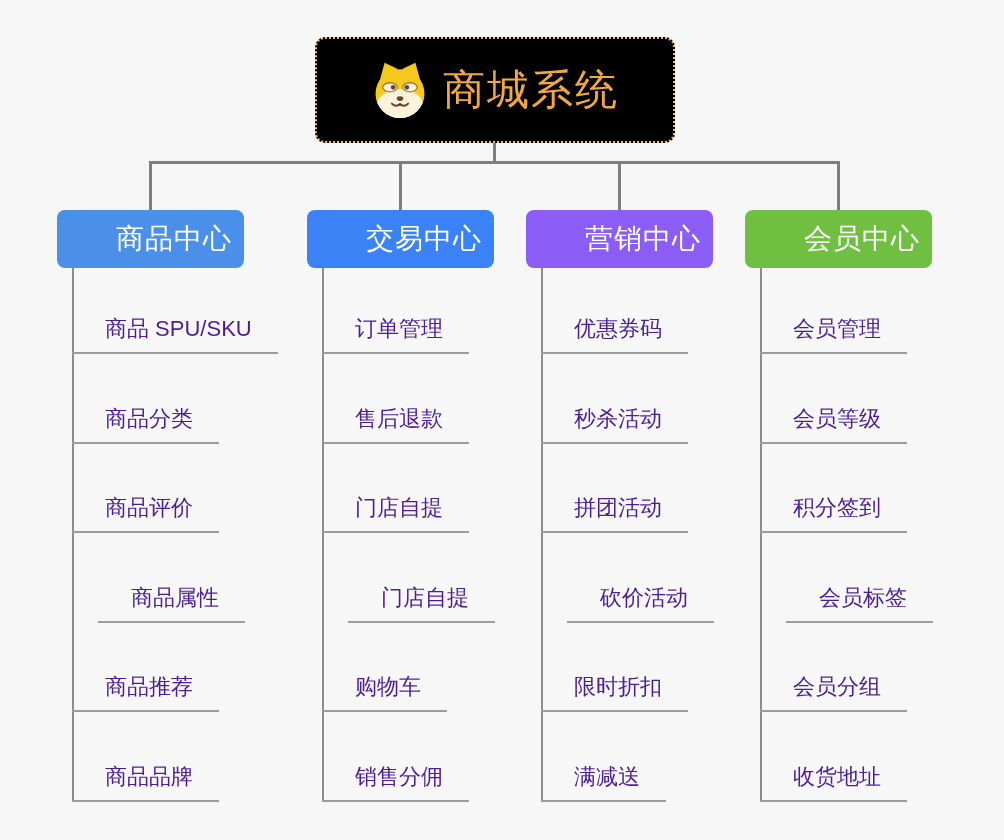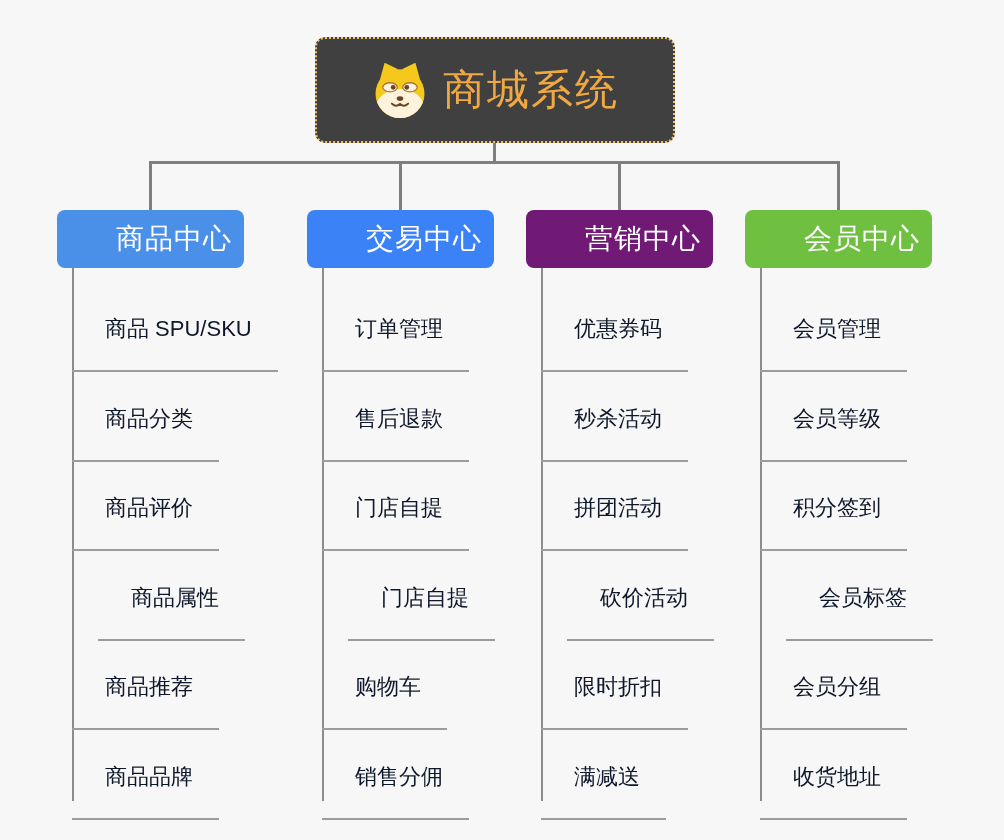--- a/index.html
+++ b/index.html
@@ -6,21 +6,21 @@
   html,body { width:1004px; height:840px; }
   body {
     font-family: "Liberation Sans", "DejaVu Sans", sans-serif;
     background:#f7f7f7;
   }
   .stage { position:relative; width:1004px; height:840px; background:#f7f7f7; overflow:hidden; }
 
   
   .root-node {
     position:absolute; left:315px; top:37px; width:360px; height:106px;
-    background:#404040; border:2px dotted #f2c169; border-radius:10px;
+    background:#000000; border:2px dotted #f2c169; border-radius:10px;
     display:flex; align-items:center; justify-content:center; gap:14px;
     cursor:default;
   }
   .root-title { font-size:42px; color:#f0a843; letter-spacing:2px; font-weight:500; }
   .doge { width:58px; height:58px; flex:0 0 58px; }
 
   
   .conn { position:absolute; background:#7e7e7e; }
   .conn-root-drop { left:493px; top:143px; width:3px; height:20px; }
   .conn-h        { left:149px; top:161px; width:691px; height:3px; }
@@ -40,22 +40,22 @@
     width:187px; height:58px; border-radius:8px;
     display:flex; align-items:center; justify-content:center;
     color:#ffffff; font-size:28px; letter-spacing:1px;
     cursor:default;
     padding-left:47px;
   }
   .spine { position:absolute; left:15px; top:58px; width:2px; height:533px; background:#8c8c8c; }
 
   .leaf {
     position:absolute; left:15px;
-    font-size:22px; line-height:26px; color:#0f172a;
-    padding:0 26px 28px 33px;
+    font-size:22px; line-height:26px; color:#4c1d95;
+    padding:0 26px 10px 33px;
     border-bottom:2px solid #9c9c9c;
     white-space:nowrap;
     cursor:default;
   }
   .lf-1 { top:106px; } .lf-2 { top:196px; } .lf-3 { top:285px; }
   .lf-4 { top:375px;margin-left:26px; } .lf-5 { top:464px; } .lf-6 { top:554px; }
 </style>
 </head>
 <body>
 
@@ -105,21 +105,21 @@
     <div class="spine"></div>
     <div class="leaf lf-1">订单管理</div>
     <div class="leaf lf-2">售后退款</div>
     <div class="leaf lf-3">门店自提</div>
     <div class="leaf lf-4">门店自提</div>
     <div class="leaf lf-5">购物车</div>
     <div class="leaf lf-6">销售分佣</div>
   </div>
 
   <div class="branch-col col-3">
-    <div class="branch-box" style="background-color: #701a75; font-family: Liberation Serif, serif;">营销中心</div>
+    <div class="branch-box" style="background-color: #8b5cf6; font-family: Liberation Serif, serif;">营销中心</div>
     <div class="spine"></div>
     <div class="leaf lf-1">优惠券码</div>
     <div class="leaf lf-2">秒杀活动</div>
     <div class="leaf lf-3">拼团活动</div>
     <div class="leaf lf-4">砍价活动</div>
     <div class="leaf lf-5">限时折扣</div>
     <div class="leaf lf-6">满减送</div>
   </div>
 
   <div class="branch-col col-4">

